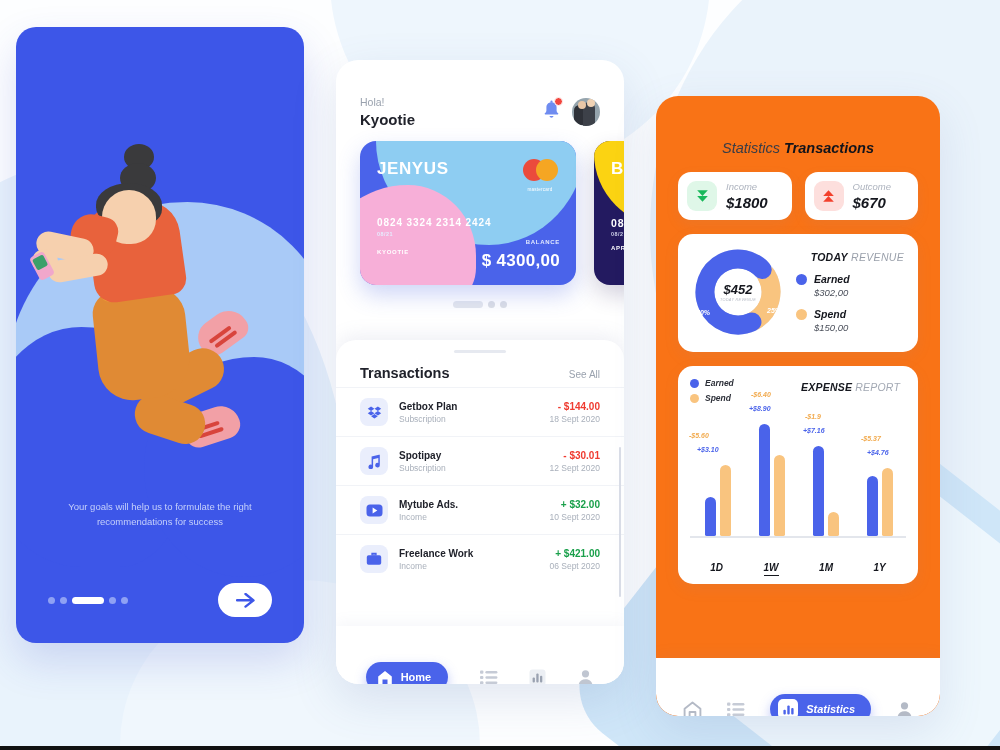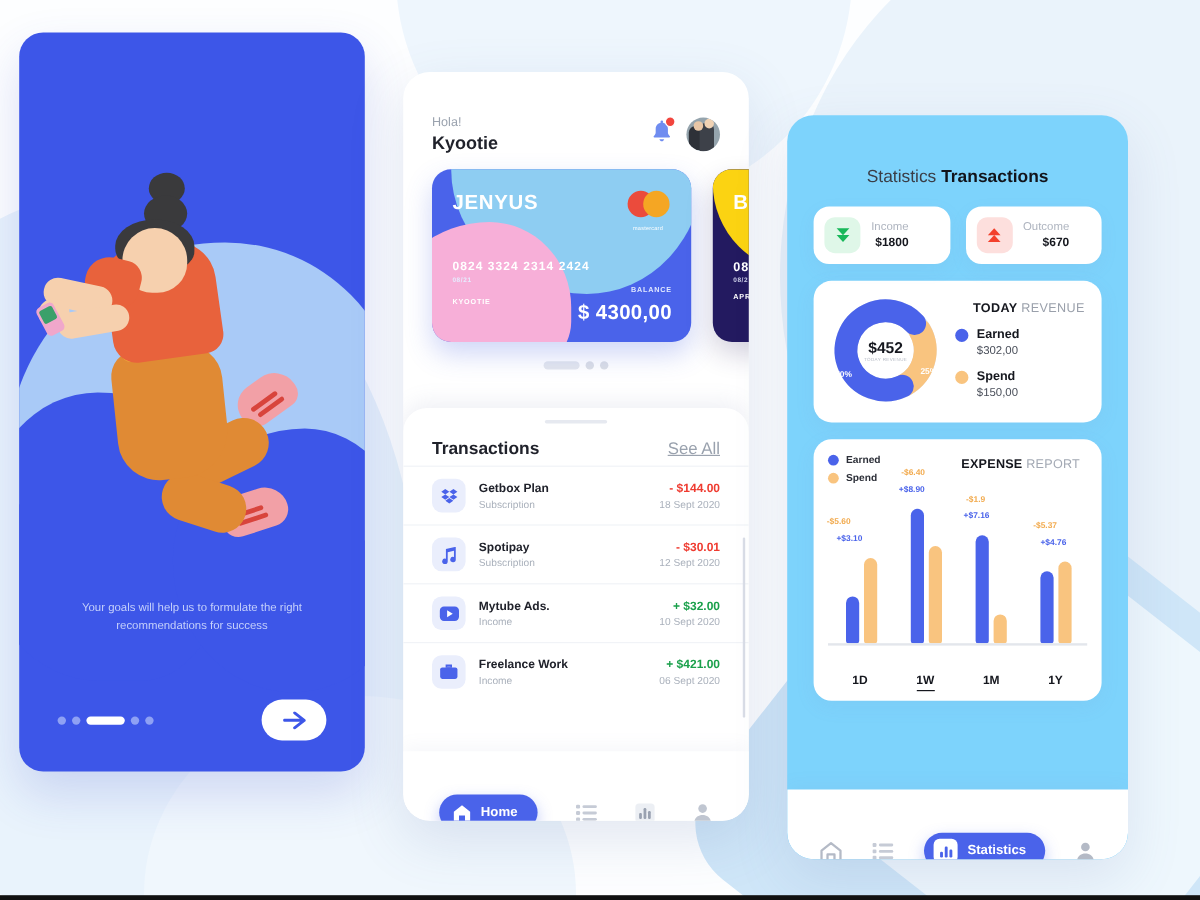--- a/index.html
+++ b/index.html
@@ -109,21 +109,21 @@
   .c2-holder { position:absolute; left:17px; top:104px; color:#fff; font-size:6px; font-weight:bold; letter-spacing:.7px; }
 
   .carousel-ind { display:flex; align-items:center; justify-content:center; gap:5px; margin-top:16px; }
   .ci { width:7px; height:7px; border-radius:50%; background:#dcdfe6; }
   .ci.pill { width:30px; height:7px; border-radius:4px; background:#e4e7ee; }
 
   .tx-sheet { position:absolute; left:0; right:0; top:280px; bottom:0; background:#fff; border-radius:20px 20px 22px 22px; box-shadow: 0 -5px 18px rgba(120,135,175,.12); }
   .sheet-grip { width:52px; height:3px; background:#e6e9f0; border-radius:2px; margin:10px auto 0 auto; }
   .tx-head { display:flex; align-items:baseline; justify-content:space-between; padding:12px 24px 0 24px; }
   .tx-title { font-size:14.5px; font-weight:bold; color:#20222b; }
-  .tx-seeall { font-size:14px; color:#9aa2ae;text-decoration:underline; }
+  .tx-seeall { font-size:10px; color:#9aa2ae; }
   .tx-list { margin-top:6px; position:relative; }
   .tx-row { display:flex; align-items:center; padding:10px 24px; border-top:1px solid #f1f3f7; }
   .tx-row:first-child { border-top:none; }
   .tx-ico { width:28px; height:28px; border-radius:8px; background:#eaeefc; display:flex; align-items:center; justify-content:center; flex:0 0 auto; }
   .tx-mid { flex:1; padding-left:11px; }
   .tx-name { font-size:10px; font-weight:bold; color:#20222b; }
   .tx-cat { font-size:8.5px; color:#a9b0bb; margin-top:2px; }
   .tx-right { text-align:right; }
   .tx-amt { font-size:10px; font-weight:bold; }
   .tx-amt.neg { color:#ef3b30; }
@@ -133,32 +133,33 @@
 
   .navbar { position:absolute; left:0; right:0; bottom:0; height:58px; background:#fff; border-radius:0 0 22px 22px;
             display:flex; align-items:center; justify-content:space-around; padding:0 14px; box-shadow:0 -4px 14px rgba(130,145,180,.07); }
   .nav-item { display:flex; align-items:center; justify-content:center;margin-top:44px; }
   .nav-pill { background:#4a63ea; border-radius:17px; height:30px; padding:0 17px 0 11px; display:flex; align-items:center; gap:8px; box-shadow:0 5px 12px rgba(74,99,234,.35); }
   .nav-pill-label { color:#fff; font-size:11px; font-weight:bold; }
 
   
   #phone3 {
     left:656px; top:96px; width:284px; height:620px;
-    background:#7dd3fc; border-radius:22px;
+    background:#f97316; border-radius:22px;
     box-shadow: 0 16px 46px rgba(90,110,170,.14);
+    font-style: italic;
   }
   .p3-title { text-align:center; padding-top:44px; font-size:14.5px; color:#3a3d46; }
   .p3-title b { color:#12141b; }
   .io-row { display:flex; gap:13px; padding:16px 22px 0 22px; }
   .io-card { flex:1; background:#fff; border-radius:13px; padding:9px; display:flex; align-items:center; gap:9px; box-shadow:0 5px 14px rgba(120,140,185,.09); }
   .io-ico { width:30px; height:30px; border-radius:9px; display:flex; align-items:center; justify-content:center; flex:0 0 auto; }
   .io-ico.inc { background:#dff7e8; }
   .io-ico.out { background:#fddfdd; }
   .io-lab { font-size:9.5px; color:#aeb4bf; }
-  .io-val { font-size:10px; font-weight:bold; color:#15171e; margin-top:2px;text-align:right; }
+  .io-val { font-size:15px; font-weight:bold; color:#15171e; margin-top:2px; }
 
   .rev-card { margin:14px 22px 0 22px; background:#fff; border-radius:15px; padding:12px 14px 14px 14px; display:flex; align-items:center; box-shadow:0 5px 16px rgba(120,140,185,.09); }
   .donut-wrap { position:relative; width:92px; height:92px; flex:0 0 auto; }
   .donut-lab { position:absolute; font-size:7px; font-weight:bold; }
   .donut-70 { left:4px; bottom:22px; color:#fff; }
   .donut-25 { right:3px; bottom:24px; color:#fff; }
   .donut-center { position:absolute; left:50%; top:50%; transform:translate(-50%,-50%); text-align:center; }
   .dc-val { font-size:13px; font-weight:bold; color:#15171e; }
   .dc-sub { font-size:3.8px; color:#b5bac4; letter-spacing:.3px; margin-top:1px; }
   .rev-right { flex:1; padding-left:12px; }

